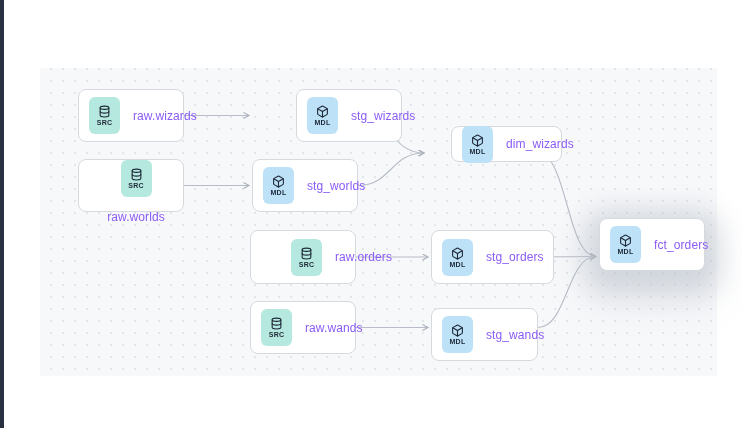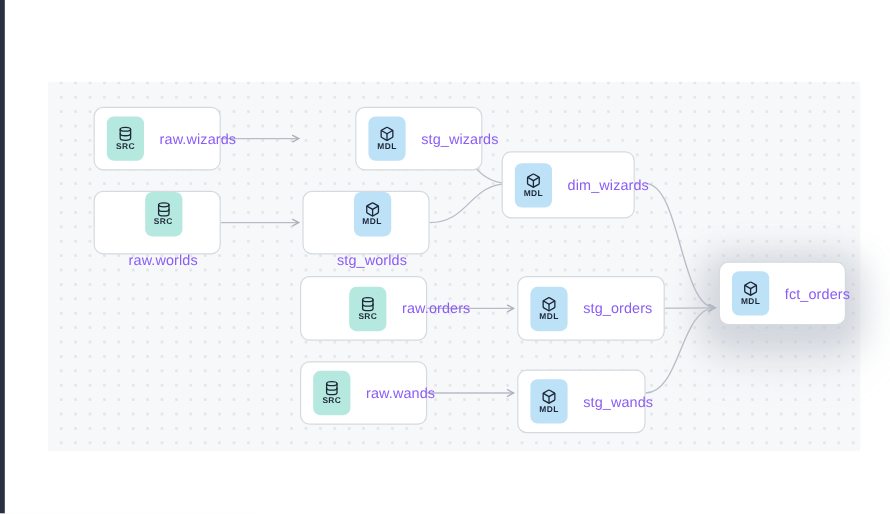--- a/index.html
+++ b/index.html
@@ -149,34 +149,34 @@
             <svg viewBox="0 0 24 24" fill="none" stroke="#1d2736" stroke-width="2" stroke-linecap="round" stroke-linejoin="round">
       <ellipse cx="12" cy="5" rx="8" ry="3"></ellipse>
       <path d="M4 5v14c0 1.66 3.58 3 8 3s8-1.34 8-3V5"></path>
       <path d="M4 12c0 1.66 3.58 3 8 3s8-1.34 8-3"></path>
     </svg>
           </span>
       <span class="badge-label">SRC</span>
     </span>
     <span class="node-label">raw.worlds</span>
   </div>
-      <div class="node" style="left: 252px; top: 159px; width: 106px; height: 53px; flex-direction: column;">
+      <div class="node" style="left: 252px; top: 159px; width: 106px; height: 53px;">
     <span class="badge" style="background: rgb(189, 225, 247);">
       <span class="badge-icon">
             <svg viewBox="0 0 24 24" fill="none" stroke="#1d2736" stroke-width="2" stroke-linecap="round" stroke-linejoin="round">
       <path d="M21 16V8a2 2 0 0 0-1-1.73l-7-4a2 2 0 0 0-2 0l-7 4A2 2 0 0 0 3 8v8a2 2 0 0 0 1 1.73l7 4a2 2 0 0 0 2 0l7-4A2 2 0 0 0 21 16z"></path>
       <polyline points="3.27 6.96 12 12.01 20.73 6.96"></polyline>
       <line x1="12" y1="22.08" x2="12" y2="12"></line>
     </svg>
           </span>
       <span class="badge-label">MDL</span>
     </span>
     <span class="node-label">stg_worlds</span>
   </div>
-      <div class="node" style="left: 418px; top: 126px; width: 111px; height: 56px; align-items: center;">
+      <div class="node" style="left: 451px; top: 126px; width: 111px; height: 36px; align-items: center;">
     <span class="badge" style="background: rgb(189, 225, 247);">
       <span class="badge-icon">
             <svg viewBox="0 0 24 24" fill="none" stroke="#1d2736" stroke-width="2" stroke-linecap="round" stroke-linejoin="round">
       <path d="M21 16V8a2 2 0 0 0-1-1.73l-7-4a2 2 0 0 0-2 0l-7 4A2 2 0 0 0 3 8v8a2 2 0 0 0 1 1.73l7 4a2 2 0 0 0 2 0l7-4A2 2 0 0 0 21 16z"></path>
       <polyline points="3.27 6.96 12 12.01 20.73 6.96"></polyline>
       <line x1="12" y1="22.08" x2="12" y2="12"></line>
     </svg>
           </span>
       <span class="badge-label">MDL</span>
     </span>

